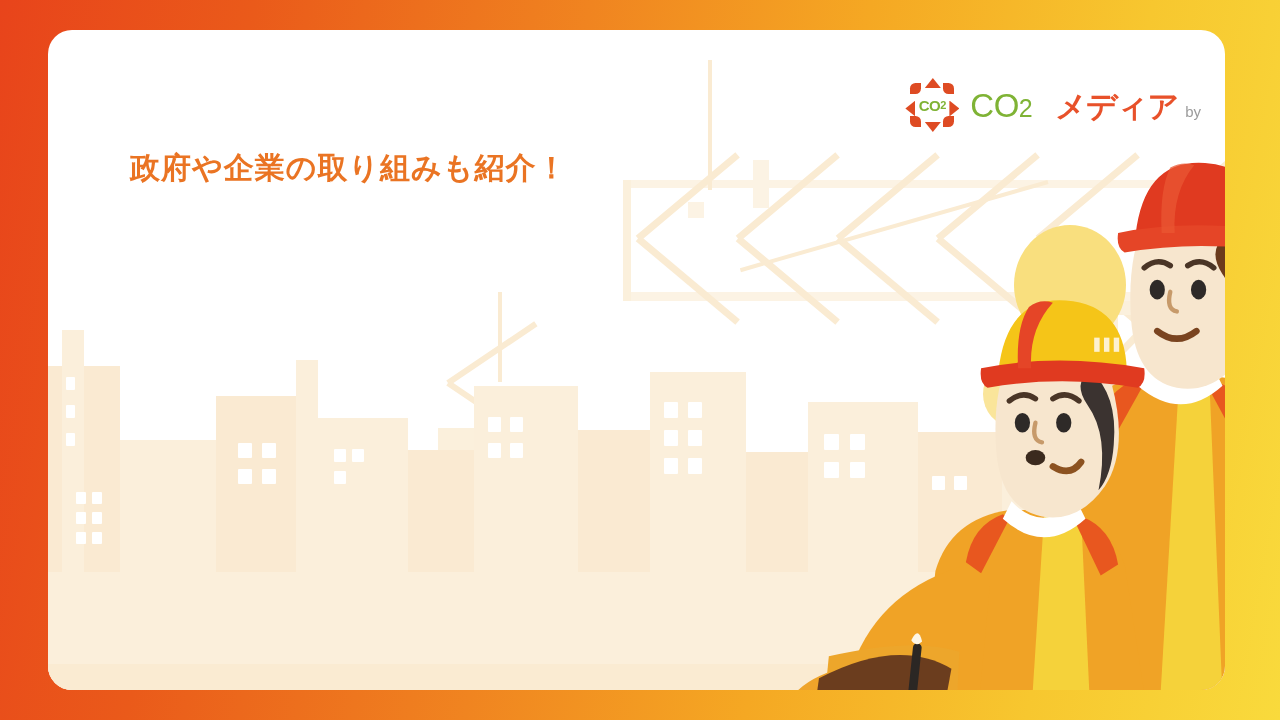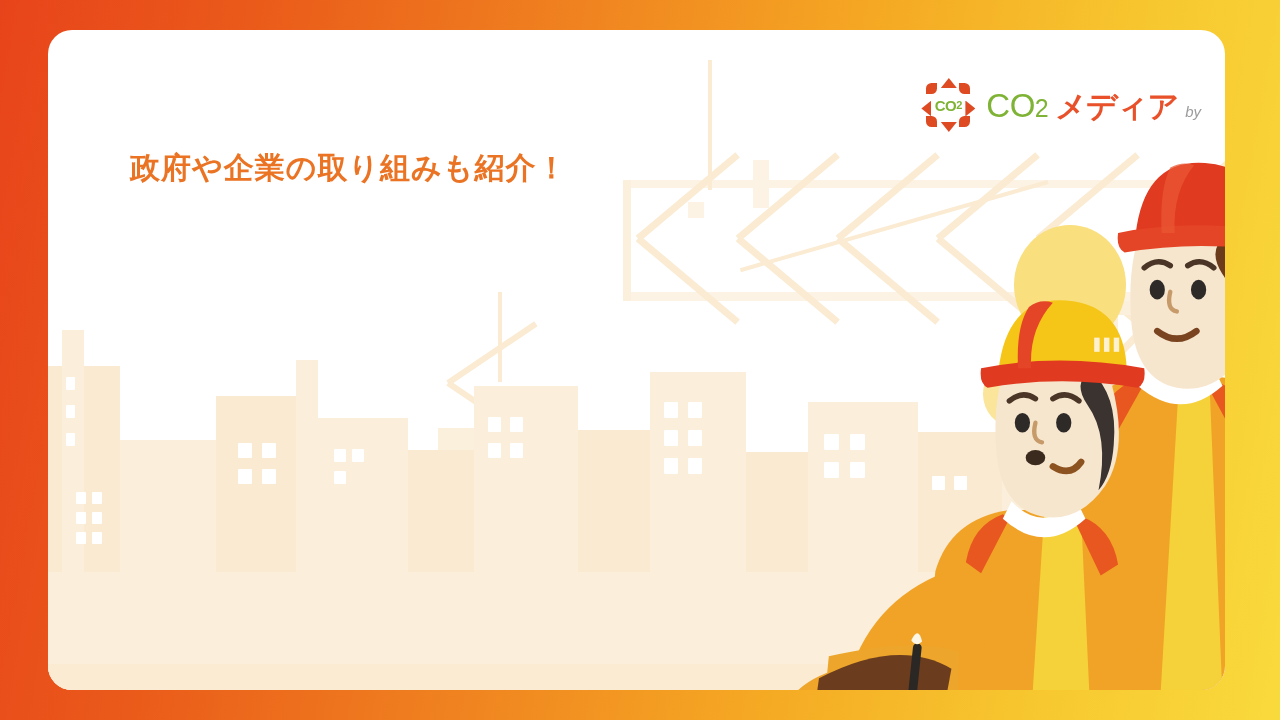--- a/index.html
+++ b/index.html
@@ -58,22 +58,22 @@
   #mark .c3  { left:5px;  bottom:5px; border-radius:0 50% 0 50%; }
   #mark .c4  { right:5px; bottom:5px; border-radius:50% 0 50% 0; }
   #mark .inner {
     position:absolute; left:11px; top:11px; width:32px; height:32px;
     display:flex; align-items:center; justify-content:center;
     font-size:15px; font-weight:bold; color:#7FB335; letter-spacing:-0.5px;
   }
   #wordmark { display:flex; align-items:flex-end; gap:7px; }
   .wm-co2 { font-size:33px; color:#7FB335; letter-spacing:-0.5px; line-height:1; }
   .wm-co2 .sub { font-size:25px; }
-  .wm-media { font-size:31px; color:#E8512A; font-weight:bold; line-height:1; letter-spacing:-1px; }
-  .wm-by { font-size:15px; color:#9C9C9C; line-height:1; padding-bottom:3px;font-style:italic; }
+  .wm-media { font-size:31px; color:#E8512A; font-weight:bold; line-height:1; letter-spacing:-1px;margin-left:16px; }
+  .wm-by { font-size:15px; color:#9C9C9C; line-height:1; padding-bottom:3px; }
   #rvsta { display:flex; align-items:center; gap:8px; }
   #rv-mark { position:relative; width:34px; height:34px; }
   #rv-mark i { position:absolute; width:7px; height:5px; background:#E0603A; border-radius:50%; }
   #rv-text { display:flex; flex-direction:column; align-items:center; }
   .rv-name { font-size:24px; font-weight:bold; color:#D83A24; letter-spacing:1px; line-height:1; }
   .rv-sub  { font-size:6.5px; color:#B8674F; letter-spacing:0.6px; margin-top:3px; }
 
   
   #kicker {
     position:absolute; left:130px; top:148px;

